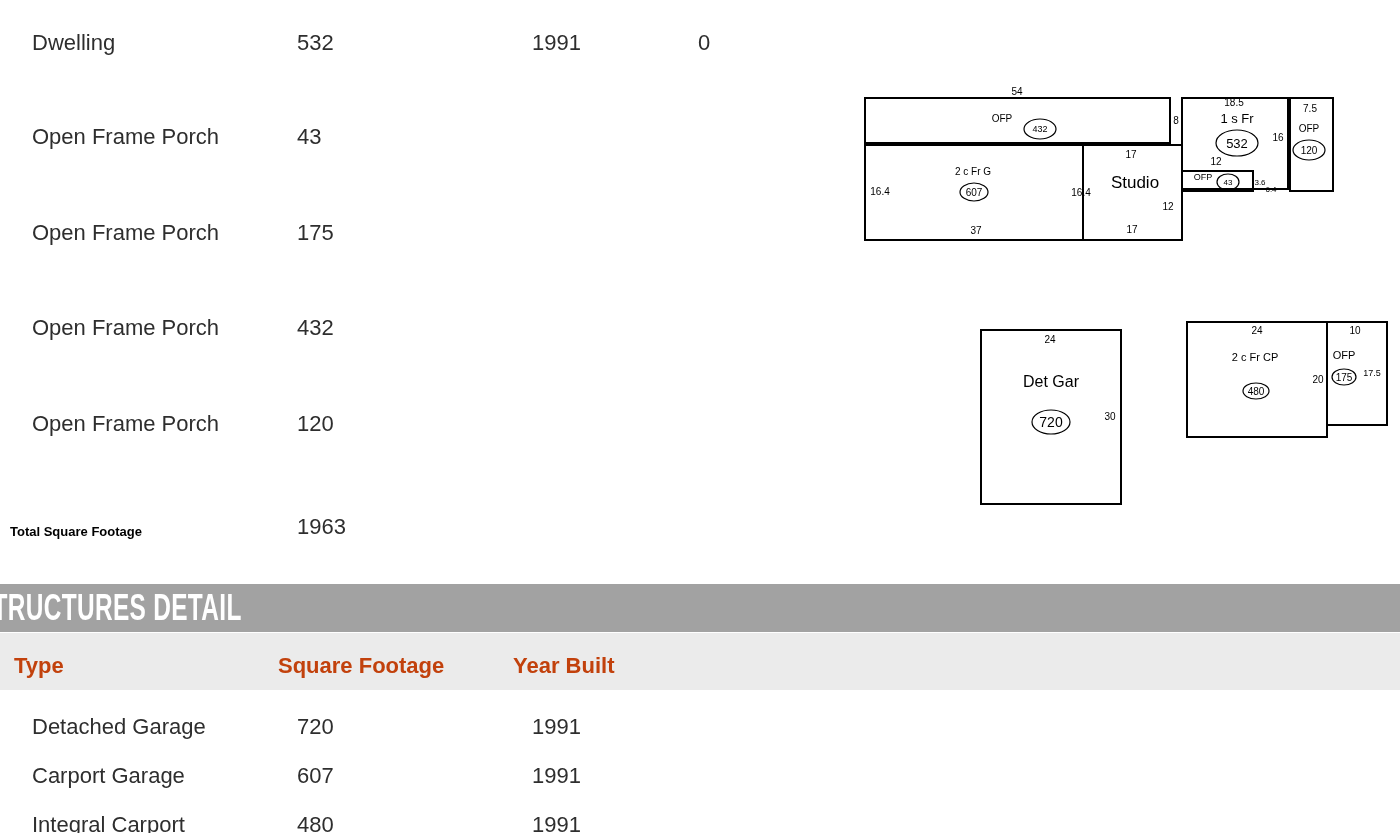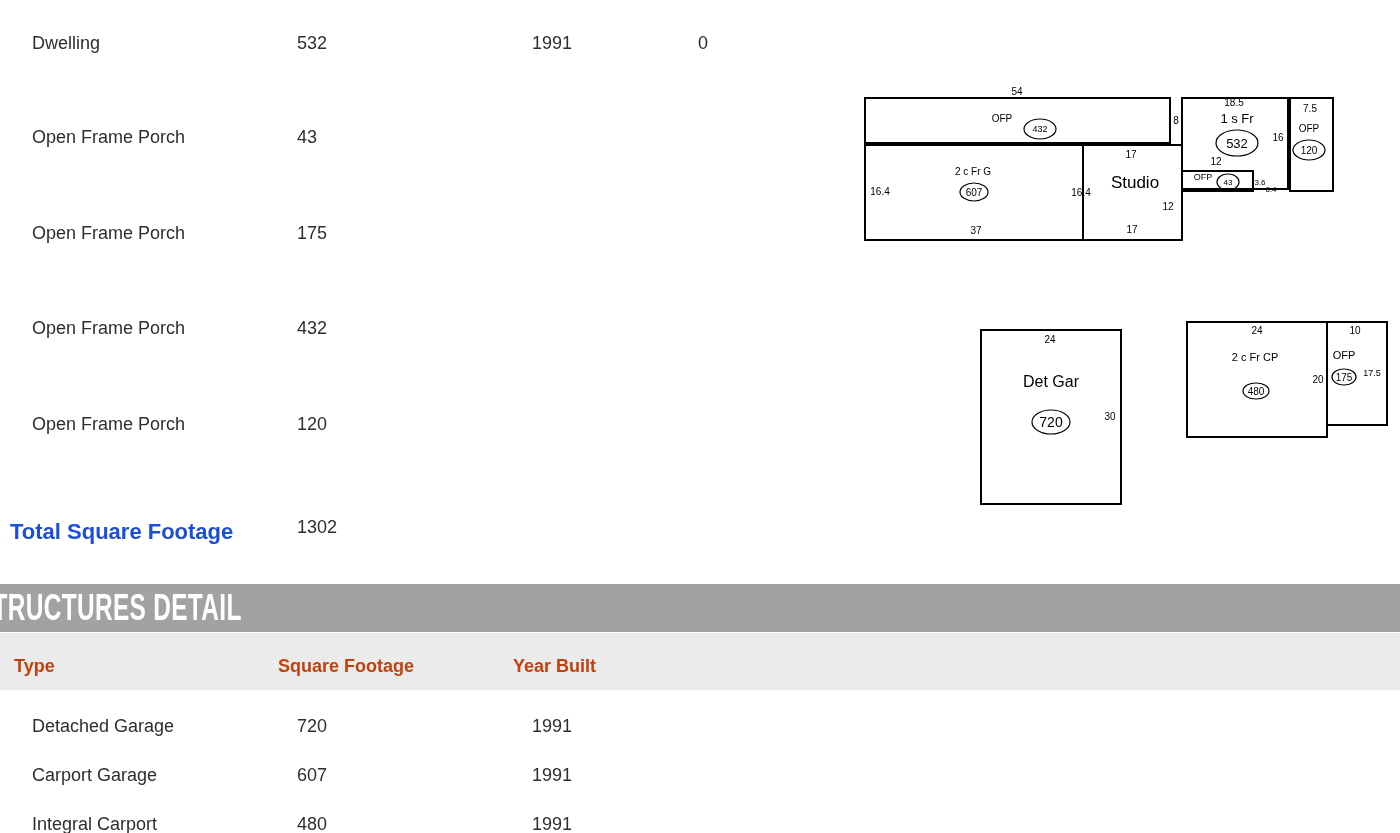--- a/index.html
+++ b/index.html
@@ -1,30 +1,30 @@
 <!DOCTYPE html>
 <html><head>
 <meta charset="utf-8">
 <style>
   * { margin:0; padding:0; box-sizing:border-box; }
   html,body { background:#fff; }
   body {
     width:1400px; height:833px; position:relative; overflow:hidden;
     font-family:"Liberation Sans", sans-serif; color:#2e2e2e;
   }
-  .cell { position:absolute; font-size:18px; white-space:nowrap; }
+  .cell { position:absolute; font-size:22px; white-space:nowrap; }
   
   .trow  { position:absolute; left:0; width:100%; height:40px; }
   .trow .cell { line-height:40px; }
   .c1 { left:32px; }
   .c2 { left:297px; }
   .c3 { left:532px; }
   .c4 { left:698px; }
   .total-row { position:absolute; left:0; top:507px; width:100%; height:50px; }
-  .total-row .label { left:10px; font-weight:bold; font-size:22px; line-height:50px; color:#1d4ed8; }
+  .total-row .label { left:10px; font-weight:bold; font-size:13px; line-height:50px; color:#000000; }
   .total-row .value { left:297px; line-height:50px; top:-5px; }
   
   .section-bar {
     position:absolute; left:0; top:584px; width:1400px; height:48px;
     background:#a2a2a2; overflow:hidden; white-space:nowrap;
   }
   .section-bar .title {
     display:inline-block; color:#ffffff; font-weight:bold; font-size:37px;
     line-height:48px; letter-spacing:0.5px;
     transform:scaleX(0.66); transform-origin:0 50%; margin-left:-24px;
@@ -74,21 +74,21 @@
     <span class="cell c2">432</span>
   </div>
 
   <div class="trow" style="top:404px">
     <span class="cell c1">Open Frame Porch</span>
     <span class="cell c2">120</span>
   </div>
 
   <div class="total-row">
     <span class="cell label">Total Square Footage</span>
-    <span class="cell value">1302</span>
+    <span class="cell value">1963</span>
   </div>
 
   <svg id="sketch-main" class="sketch" viewBox="855 80 550 175">
       <rect x="865" y="98" width="305" height="45"></rect>
       <rect x="865" y="145" width="218" height="95"></rect>
       <rect x="1083" y="145" width="99" height="95"></rect>
       <rect x="1182" y="98" width="106" height="91"></rect>
       <rect x="1182" y="171" width="71" height="20"></rect>
       <rect x="1290" y="98" width="43" height="93"></rect>
       <text x="1017" y="95" font-size="10" text-anchor="middle">54</text>

